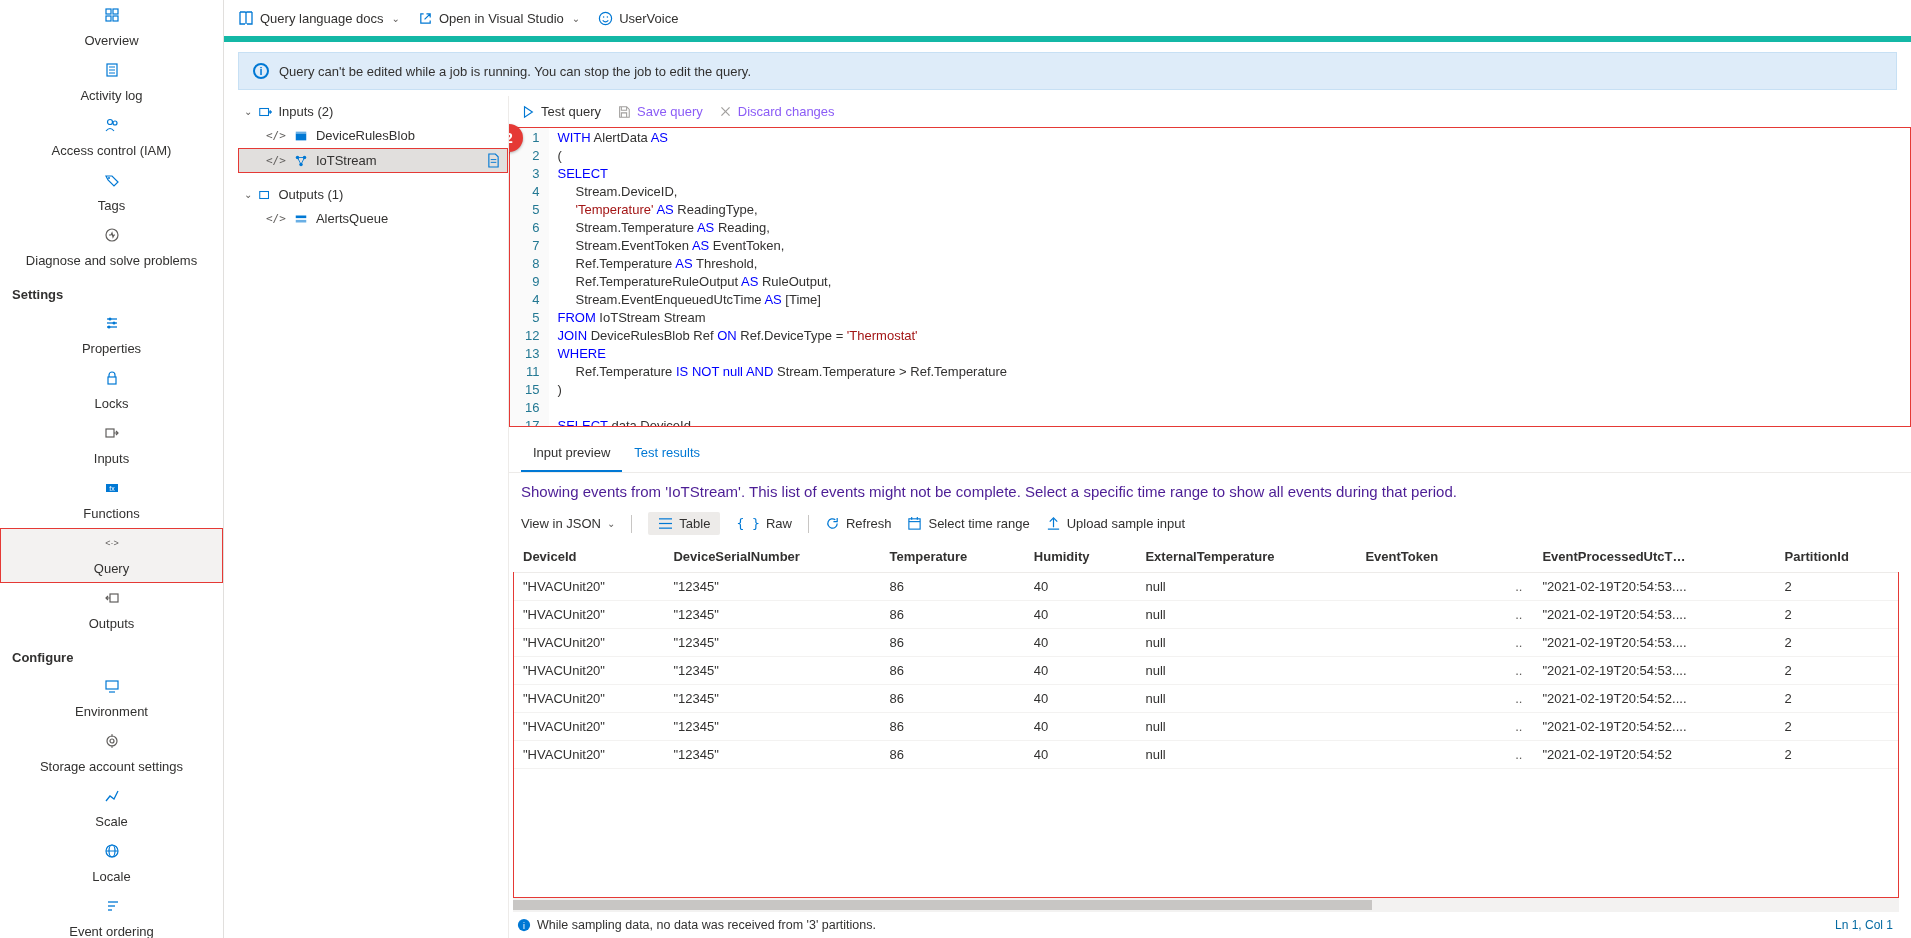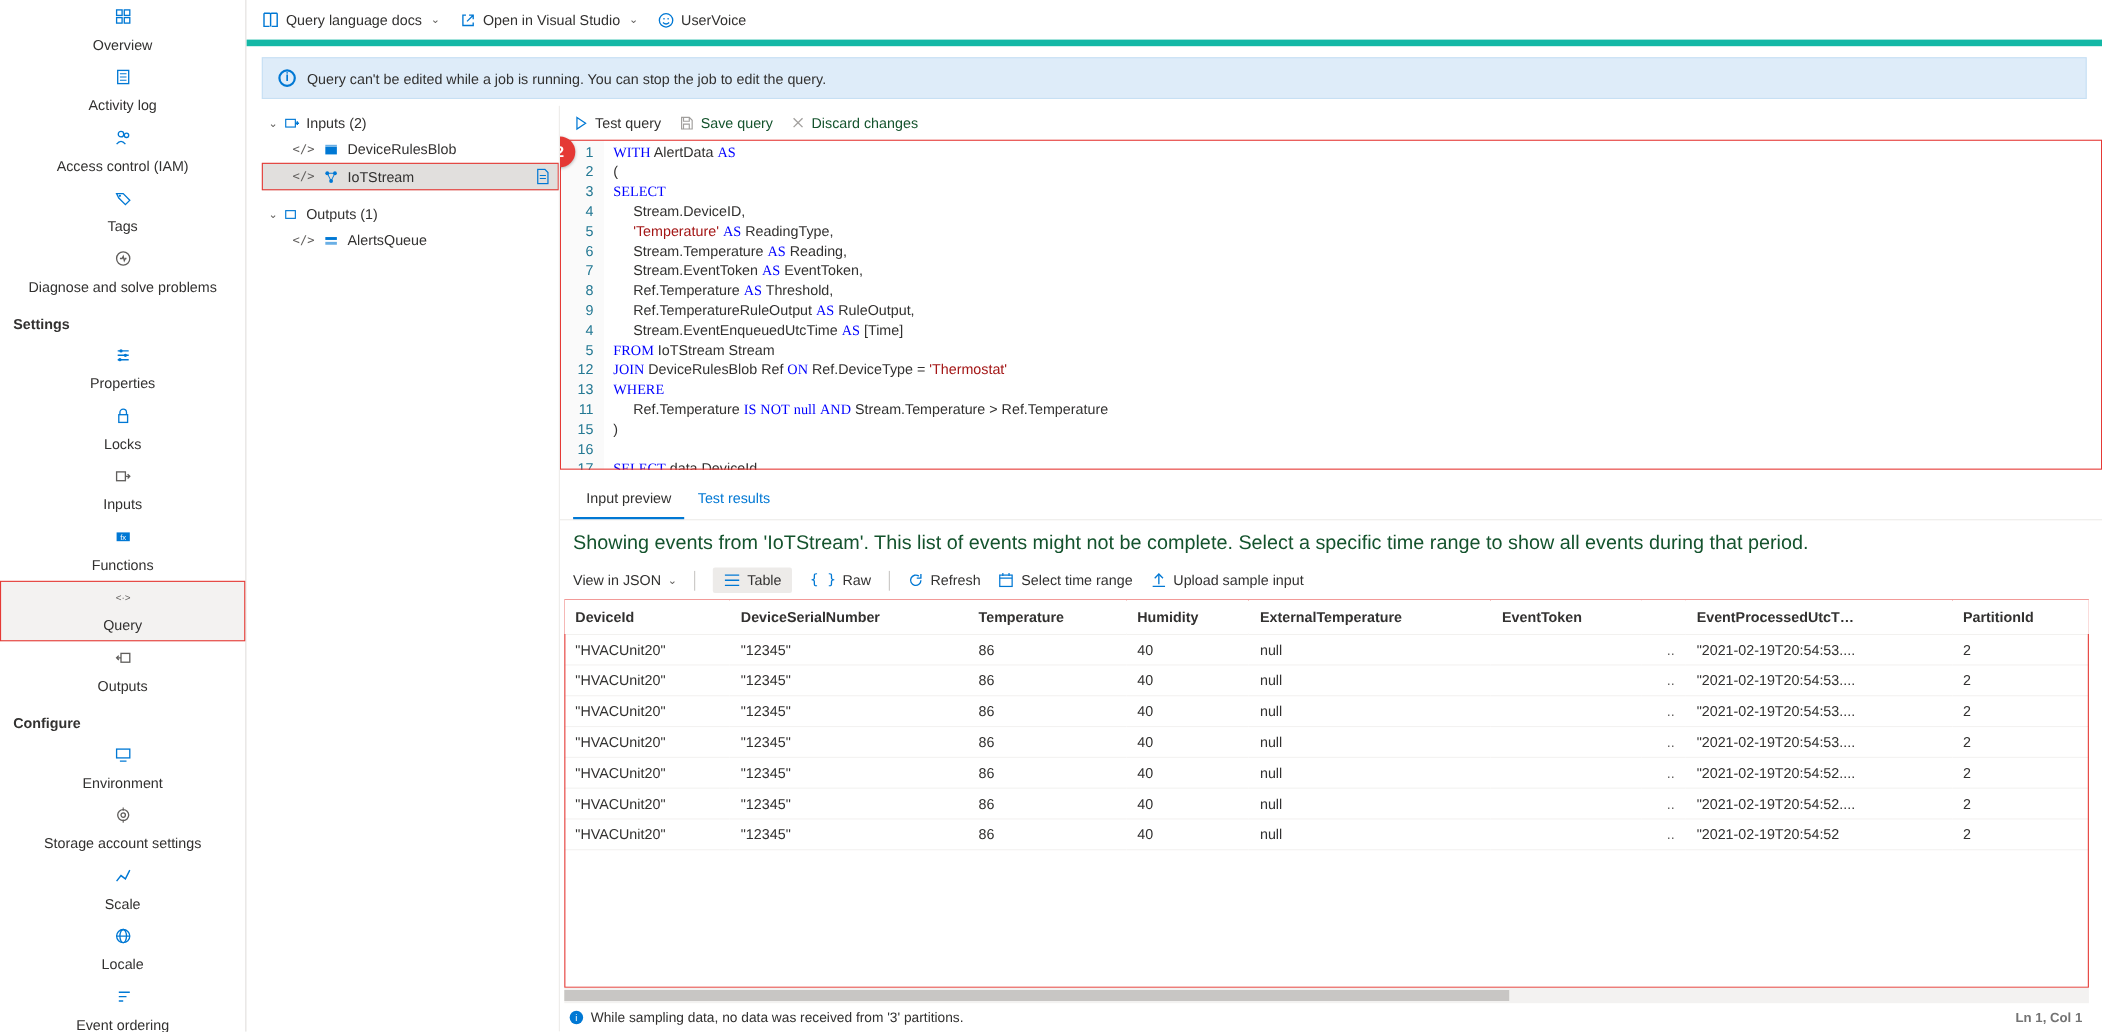--- a/index.html
+++ b/index.html
@@ -41,58 +41,58 @@
 .tree-item .blob-ico { width: 14px; height: 14px; display: inline-block; }
 .tree-item .file-ico { position: absolute; right: 8px; color: #0078d4; }
 
 
 .editor-col { flex: 1; display: flex; flex-direction: column; overflow: hidden; border-left: 1px solid #edebe9; position: relative; }
 .callout { position: absolute; width: 28px; height: 28px; border-radius: 50%; background: #e53935; color: #fff; display: flex; align-items: center; justify-content: center; font-weight: 600; font-size: 14px; z-index: 10; box-shadow: 0 1px 3px rgba(0,0,0,0.3); }
 .callout-2 { left: -14px; top: 28px; }
 
 .ed-toolbar { display: flex; align-items: center; gap: 16px; padding: 8px 12px; }
 .ed-btn { display: flex; align-items: center; gap: 6px; cursor: pointer; color: #323130; }
-.ed-btn.disabled { color: #14532d; cursor: default; }
+.ed-btn.disabled { color: #8b5cf6; cursor: default; }
 .ed-btn .ico { color: #0078d4; }
 .ed-btn.disabled .ico { color: #a19f9d; }
 
 .code-wrap { outline: 1px solid #e53935; outline-offset: -1px; display: flex; font-family: 'Consolas', monospace; font-size: 13px; line-height: 18px; overflow: auto; flex-shrink: 0; max-height: 300px; }
 .gutter { background: #fafafa; color: #237893; text-align: right; padding: 2px 10px 2px 16px; user-select: none; }
 .gutter div { height: 18px; }
 .code { padding: 2px 8px; white-space: pre; flex: 1; }
 .code div { height: 18px; }
-.kw { color: #0000ff; font-family: Liberation Serif, serif; }
+.kw { color: #0000ff; }
 .str { color: #a31515; }
 
 .tabs { display: flex; border-bottom: 1px solid #edebe9; padding: 0 12px; margin-top: 8px; }
 .tab { padding: 10px 12px; cursor: pointer; color: #323130; }
 .tab.active { border-bottom: 2px solid #0078d4; color: #323130; font-weight: 400; }
 .tab.inactive { color: #0078d4; }
 
-.preview-desc { padding: 10px 12px 6px; color: #14532d; font-size: 18px; }
+.preview-desc { padding: 10px 12px 6px; color: #4c1d95; font-size: 15px; }
 .preview-toolbar { display: flex; align-items: center; gap: 16px; padding: 6px 12px; }
 .pv-btn { display: flex; align-items: center; gap: 6px; cursor: pointer; }
 .pv-btn .ico { color: #0078d4; }
 .pv-btn .chev { font-size: 10px; color: #605e5c; }
 .pv-btn.toggled { background: #edebe9; padding: 4px 10px; border-radius: 2px; }
 .callout-1-host { position: relative; }
 
 .table-wrap { flex: 1; overflow: auto; position: relative; outline: 1px solid #e53935; outline-offset: -1px; margin: 0 12px 0 4px; }
 table { border-collapse: collapse; width: 100%; font-size: 13px; }
 th { text-align: left; font-weight: 600; padding: 8px 10px; border-bottom: 1px solid #edebe9; background: #fff; position: sticky; top: 0; white-space: nowrap; }
 td { padding: 6px 10px; border-bottom: 1px solid #f3f2f1; white-space: nowrap; }
 .dots-cell { text-align: right; color: #605e5c; }
 
 .hscroll { height: 14px; background: #f3f2f1; margin: 0 12px 0 4px; position: relative; }
 .hscroll-thumb { position: absolute; left: 0; top: 2px; height: 10px; width: 62%; background: #c8c6c4; }
 
 .status-bar { margin: 0 12px 0 4px; padding: 6px 4px; display: flex; align-items: center; gap: 6px; font-size: 12.5px; color: #323130; }
 .status-bar .info-ico { color: #0078d4; }
 
-.cursor-pos { position: absolute; right: 18px; bottom: 6px; font-size: 12px; color: #737373; font-weight: bold; }
+.cursor-pos { position: absolute; right: 18px; bottom: 6px; font-size: 12px; color: #0369a1; }
 
 svg { display: block; }
 </style>
 </head>
 <body>
 
 <div class="app">
 
   <div class="sidebar">
     <div class="side-scroll" id="sidebar-groups">

